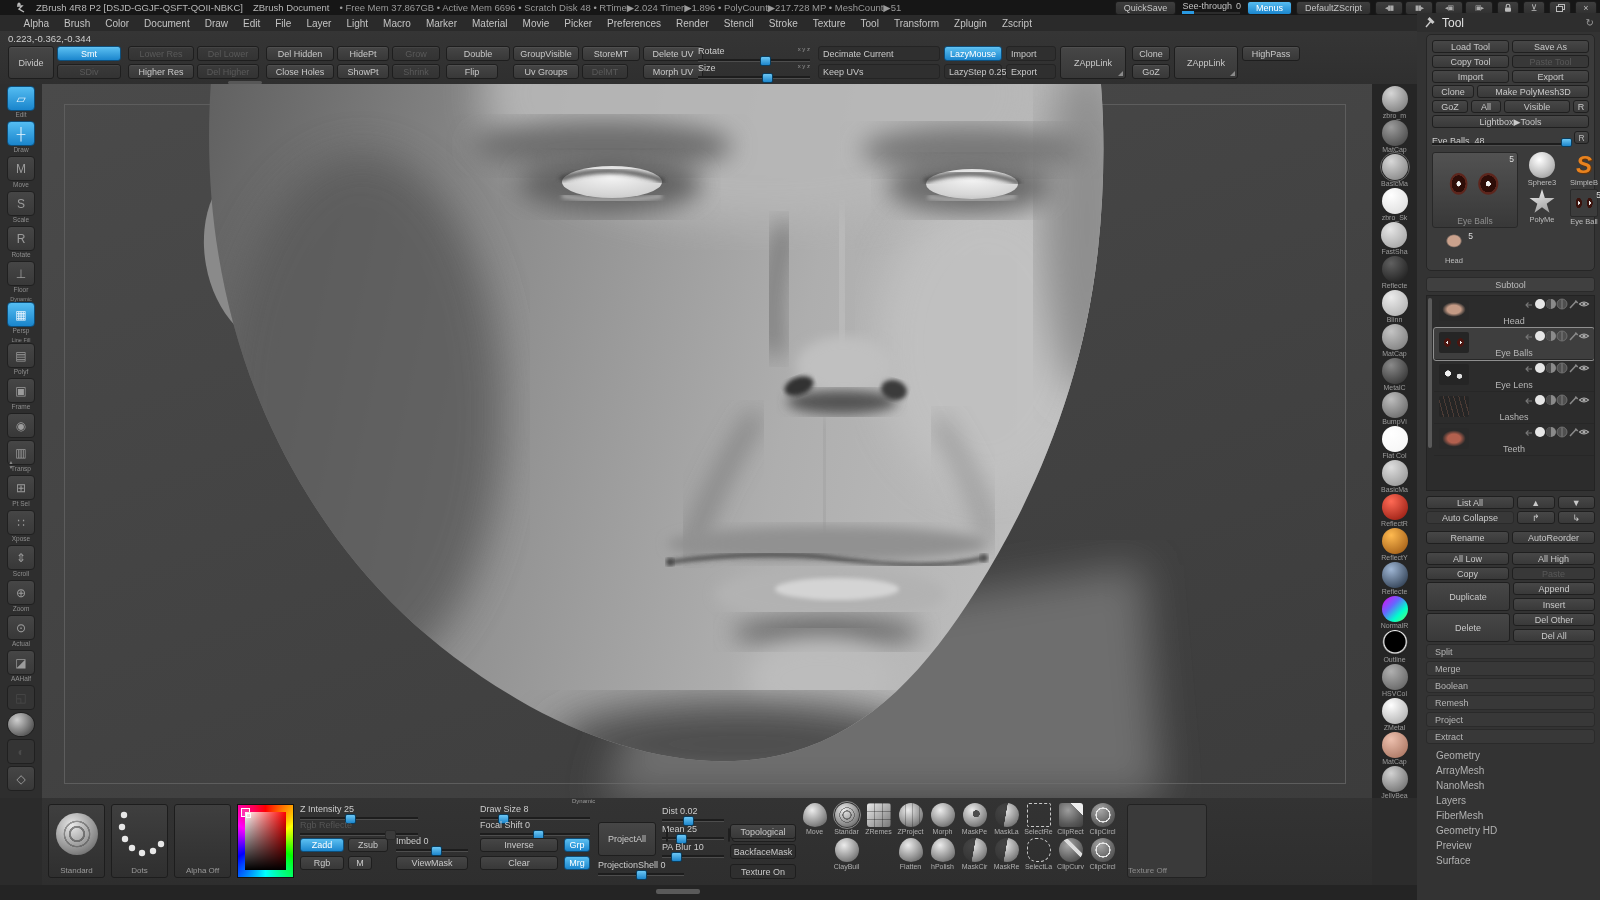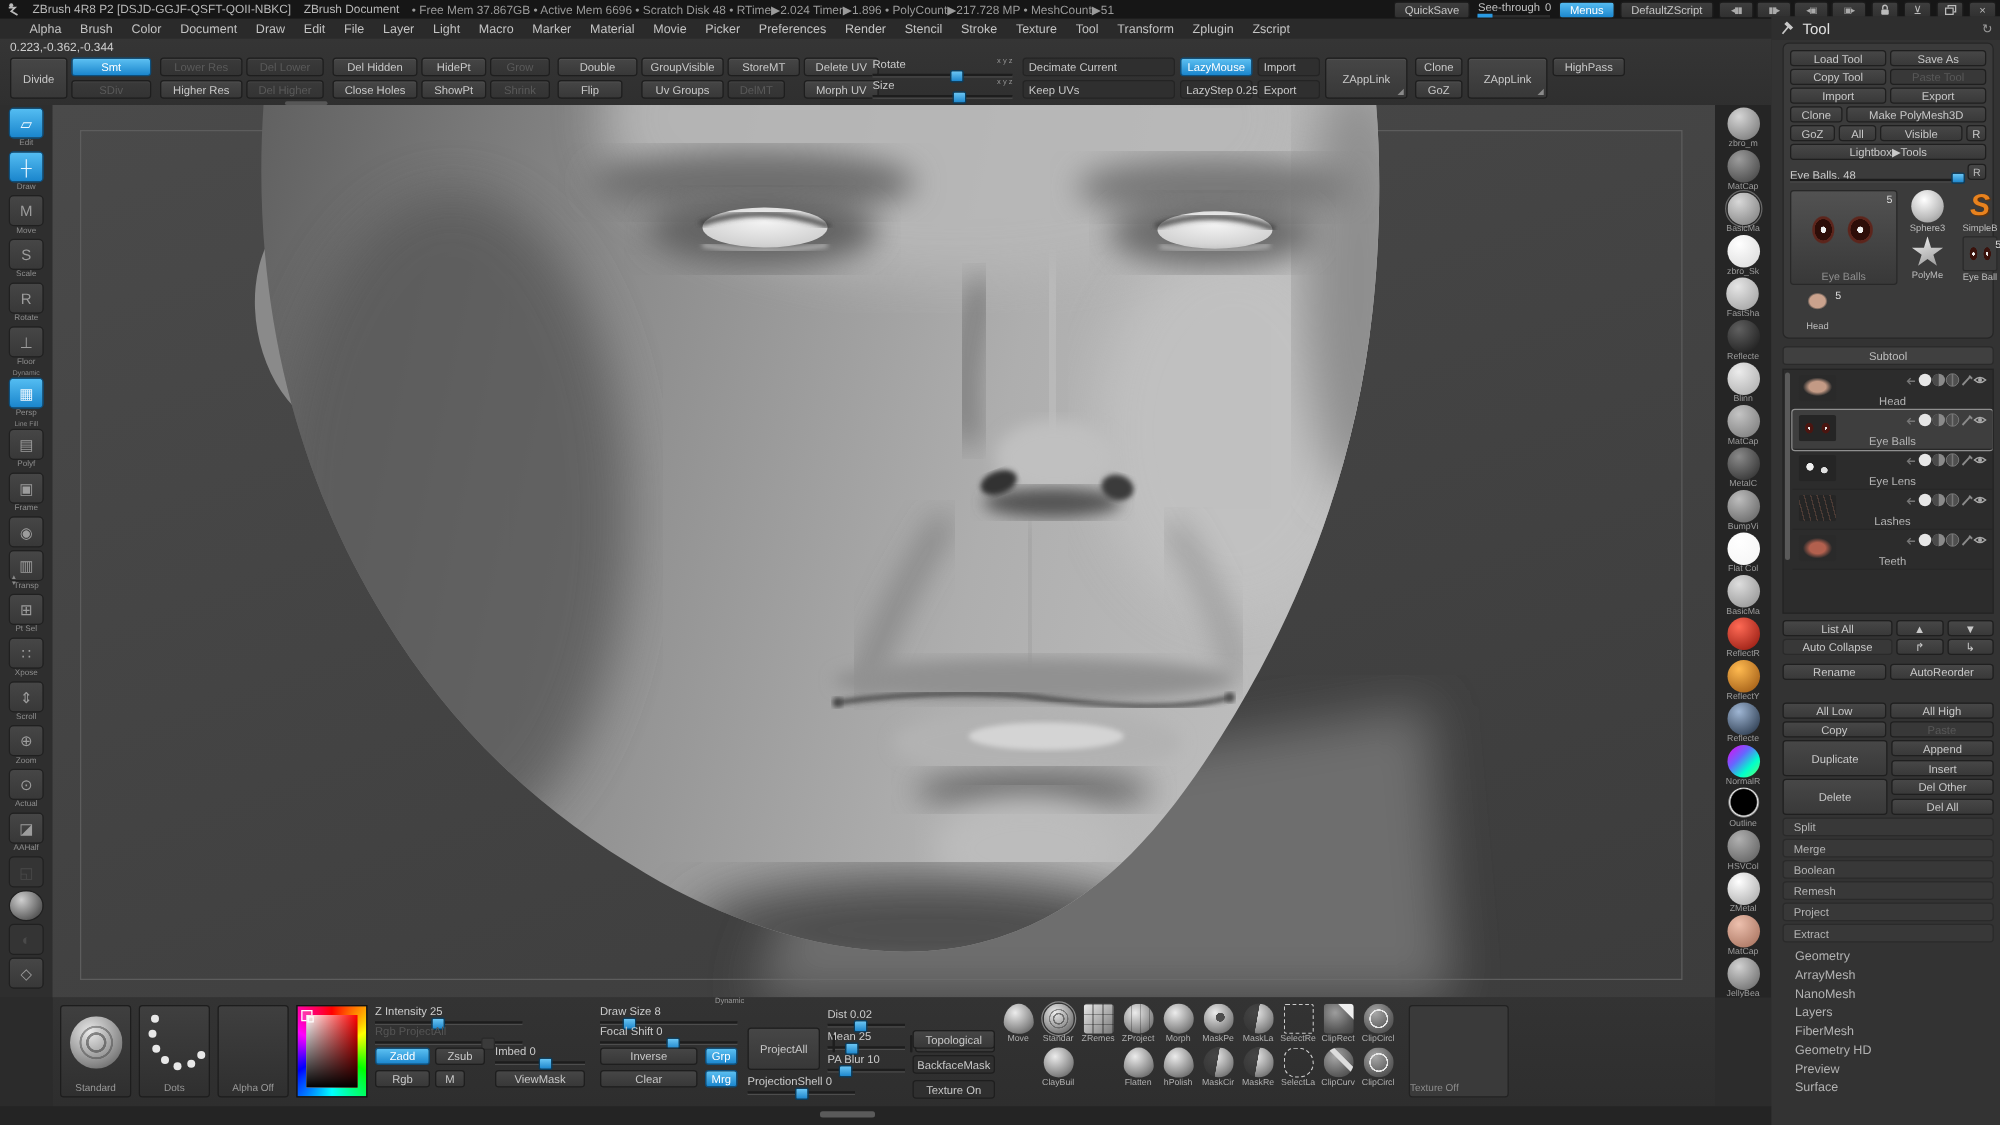--- a/index.html
+++ b/index.html
@@ -1,18 +1,18 @@
 <!DOCTYPE html>
 <html><head>
 <meta charset="utf-8">
 <style>
   html,body{margin:0;padding:0;background:#111;}
   #app{position:relative;width:1600px;height:900px;background:#2c2c2c;font-family:"Liberation Sans",sans-serif;overflow:hidden;color:#c8c8c8;-webkit-user-select:none;user-select:none;}
   
-  #titlebar{position:absolute;left:0;top:0;width:1600px;height:15px;background:#161616;display:flex;align-items:center;font-size:9.5px;color:#b9b9b9;gap:10px;padding-left:5px;box-sizing:border-box;}
+  #titlebar{position:absolute;left:0;top:0;width:1600px;height:15px;background:#161616;display:flex;align-items:center;font-size:9.5px;color:#b9b9b9;gap:10px;padding-left:15px;box-sizing:border-box;}
   #titlebar .tstats{color:#9a9a9a;}
   .tb-right{margin-left:auto;display:flex;align-items:center;gap:4px;padding-right:3px;}
   .tb-btn{height:12px;display:flex;align-items:center;justify-content:center;padding:0 8px;background:linear-gradient(#3e3e3e,#303030);border:1px solid #1b1b1b;border-radius:3px;color:#c6c6c6;font-size:9px;}
   .tb-btn.on{background:linear-gradient(#56bcf1,#1b86cd);color:#fff;}
   .tb-icon{width:22px;padding:0 2px;font-size:7px;color:#aaa;letter-spacing:-1px;}
   .tb-win{width:20px;padding:0;font-size:9px;color:#bbb;}
   .seethrough{position:relative;display:flex;gap:4px;align-items:center;font-size:9px;color:#c0c0c0;padding:0 2px 3px 2px;}
   .seethrough .trk{position:absolute;left:2px;bottom:0;width:58px;height:2px;background:#2c2c2c;}
   .seethrough .nub{position:absolute;left:2px;bottom:0;width:12px;height:3px;background:#2a9ae2;}
   .restore-glyph{position:relative;width:9px;height:8px;}
@@ -813,21 +813,21 @@
         </div>
       <div class="rp-btn">
           <span>↳</span>
         </div>
     </div>
     <div class="rp-gap"></div>
     <div class="rp-row" style="margin-top:2px;">
       <div class="rp-btn">Rename</div>
       <div class="rp-btn">AutoReorder</div>
     </div>
-    <div class="rp-row" style="margin-top:18px;">
+    <div class="rp-row" style="margin-top:8px;">
       <div class="rp-btn">All Low</div>
       <div class="rp-btn">All High</div>
     </div>
     <div class="rp-row" style="margin-top:2px;">
       <div class="rp-btn">Copy</div>
       <div class="rp-btn dim">Paste</div>
     </div>
     <div class="rp-row" style="margin-top:2px;">
       <div class="rp-btn tall2">Duplicate</div>
       <div class="colmini">
@@ -922,21 +922,21 @@
     <div class="sl" style="left:258px;top:6px;width:118px;">
       <div class="t">
           <span>Z Intensity 25</span>
         </div>
       <div class="tr">
           <i class="h" style="left:38%;"></i>
         </div>
     </div>
     <div class="sl dim" style="left:258px;top:22px;width:118px;">
       <div class="t">
-          <span>Rgb ProjectAll</span>
+          <span>Rgb Reflecte</span>
         </div>
       <div class="tr">
           <i class="h" style="left:72%;"></i>
         </div>
     </div>
     <div class="bs-btn on" style="left:258px;top:40px;width:44px;">Zadd</div>
     <div class="bs-btn" style="left:306px;top:40px;width:40px;">Zsub</div>
     <div class="bs-btn" style="left:258px;top:58px;width:44px;">Rgb</div>
     <div class="bs-btn" style="left:306px;top:58px;width:24px;">M</div>
     <div class="sl" style="left:354px;top:38px;width:72px;">

